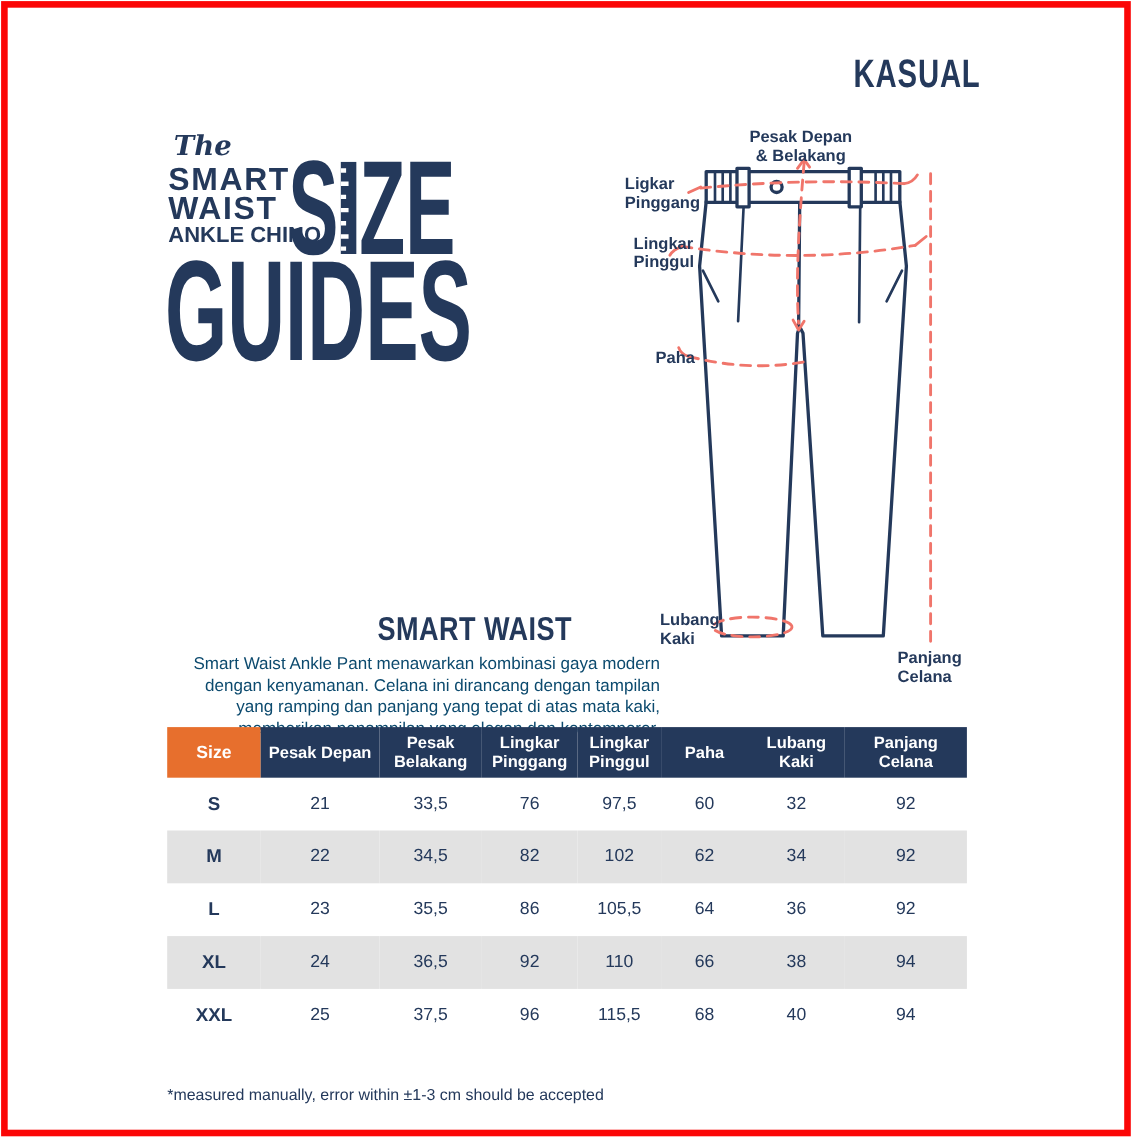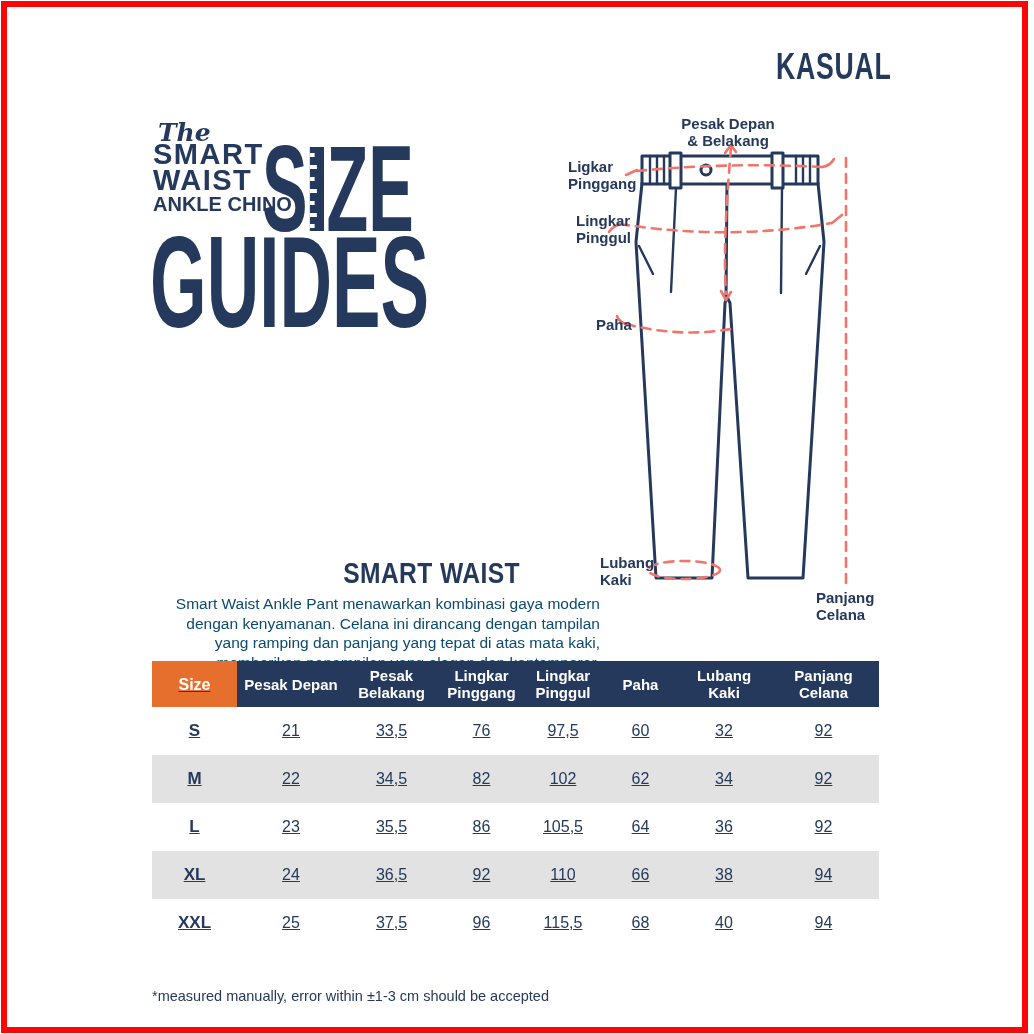--- a/index.html
+++ b/index.html
@@ -15,21 +15,21 @@
     font-size:36px;font-weight:800;letter-spacing:1px;color:#24395B;
     transform:scaleX(0.74);transform-origin:left top;white-space:nowrap;
   }
 
   
   .the{
     position:absolute;left:158px;top:118px;
     font-family:"DejaVu Serif",serif;font-style:italic;font-weight:700;
     font-size:25px;color:#24395B;
   }
-  .tstack{position:absolute;left:153px;top:140px;line-height:1;}
+  .tstack{position:absolute;left:153px;top:150px;line-height:1;}
   .tl{font-weight:800;color:#24395B;white-space:nowrap;}
   .tl1,.tl2{font-size:29px;letter-spacing:1.5px;height:26px;}
   .tl3{font-size:20px;letter-spacing:0px;margin-top:2px;}
 
   .size-word{
     position:absolute;left:262px;top:146px;height:86px;display:flex;align-items:flex-start;
     transform:scaleX(0.56);transform-origin:left top;
   }
   .size-word span{font-size:122px;line-height:86px;font-weight:800;color:#24395B;}
   .ruler-i{margin:1px 4px 0 4px;display:block;}
@@ -48,21 +48,21 @@
   .smh{stroke:#F0756B;fill:none;stroke-width:2.6;stroke-linecap:round;stroke-linejoin:round;}
   .dlbl{fill:#24395B;font-family:"Liberation Sans",sans-serif;font-size:15px;font-weight:700;}
 
   
   .section{position:absolute;left:155px;top:556px;width:445px;text-align:right;}
   .sec-head{font-size:30px;font-weight:800;letter-spacing:0.5px;color:#24395B;
     transform:scaleX(0.82);transform-origin:left top;white-space:nowrap;height:30px;}
   .sec-text{margin-top:8px;font-size:15.5px;line-height:19.5px;color:#0c4a6e;}
 
   
-  .size-table{position:absolute;left:152px;top:661px;width:727px;border-collapse:collapse;table-layout:fixed;text-decoration:underline;}
+  .size-table{position:absolute;left:152px;top:661px;width:727px;border-collapse:collapse;table-layout:fixed;}
   .size-table th,.size-table td{padding:0;text-align:center;vertical-align:middle;}
   .size-table thead th{
     background:#24395B;color:#ffffff;font-size:15px;font-weight:700;line-height:17px;height:46px;
   }
   .size-table thead th.sizecell{background:#E76F2D;font-size:16px;}
   .size-table tbody td{height:48px;font-size:16px;color:#24395B;}
   .size-table tbody td.sizecol{font-weight:700;font-size:17px;}
   .size-table tbody tr.alt{background:#E2E2E2;}
 
   .footnote{position:absolute;left:152px;top:988px;font-size:14.5px;color:#24395B;}

